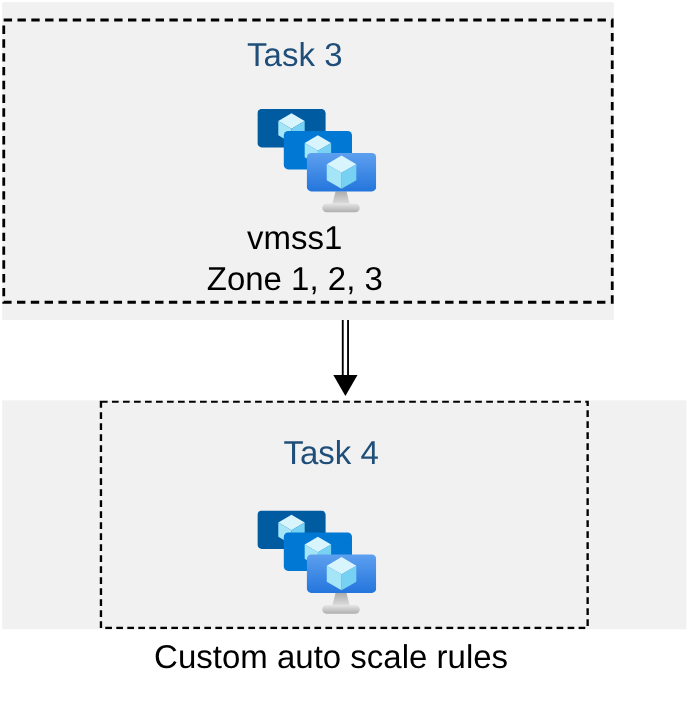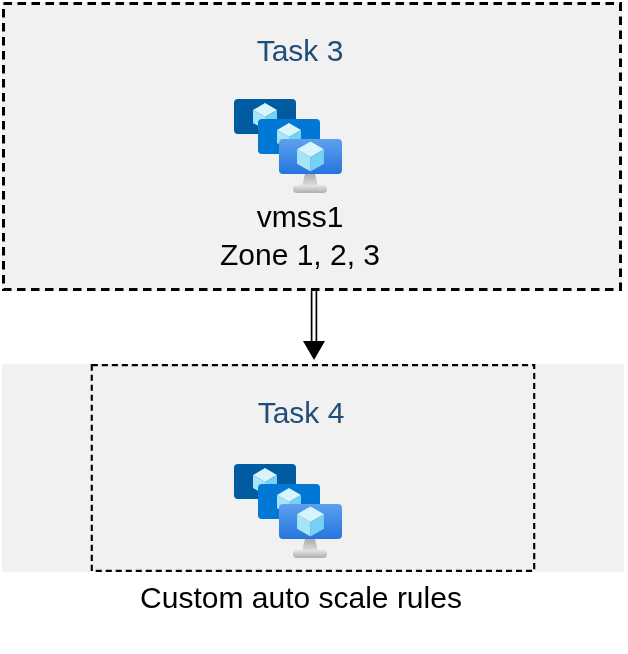--- a/index.html
+++ b/index.html
@@ -8,21 +8,21 @@
     width:628px; height:654px;
     background:#ffffff;
     overflow:hidden;
     font-family:"Liberation Sans","DejaVu Sans",sans-serif;
   }
   .task-box {
     position:absolute;
     left:2px;
     background:#F1F1F2;
   }
-  .box1 { top:2px;   width:620px; height:289px; }
+  .box1 { top:2px;   width:556px; height:289px; }
   .box2 { top:364px; width:622px; height:208px; }
   .box-border {
     position:absolute; left:0; top:0; width:100%; height:100%;
     pointer-events:none;
   }
   .box-title {
     position:absolute; top:30px; left:-12px; width:100%;
     text-align:center;
     font-size:30px; line-height:38px;
     color:#1F4E79;

